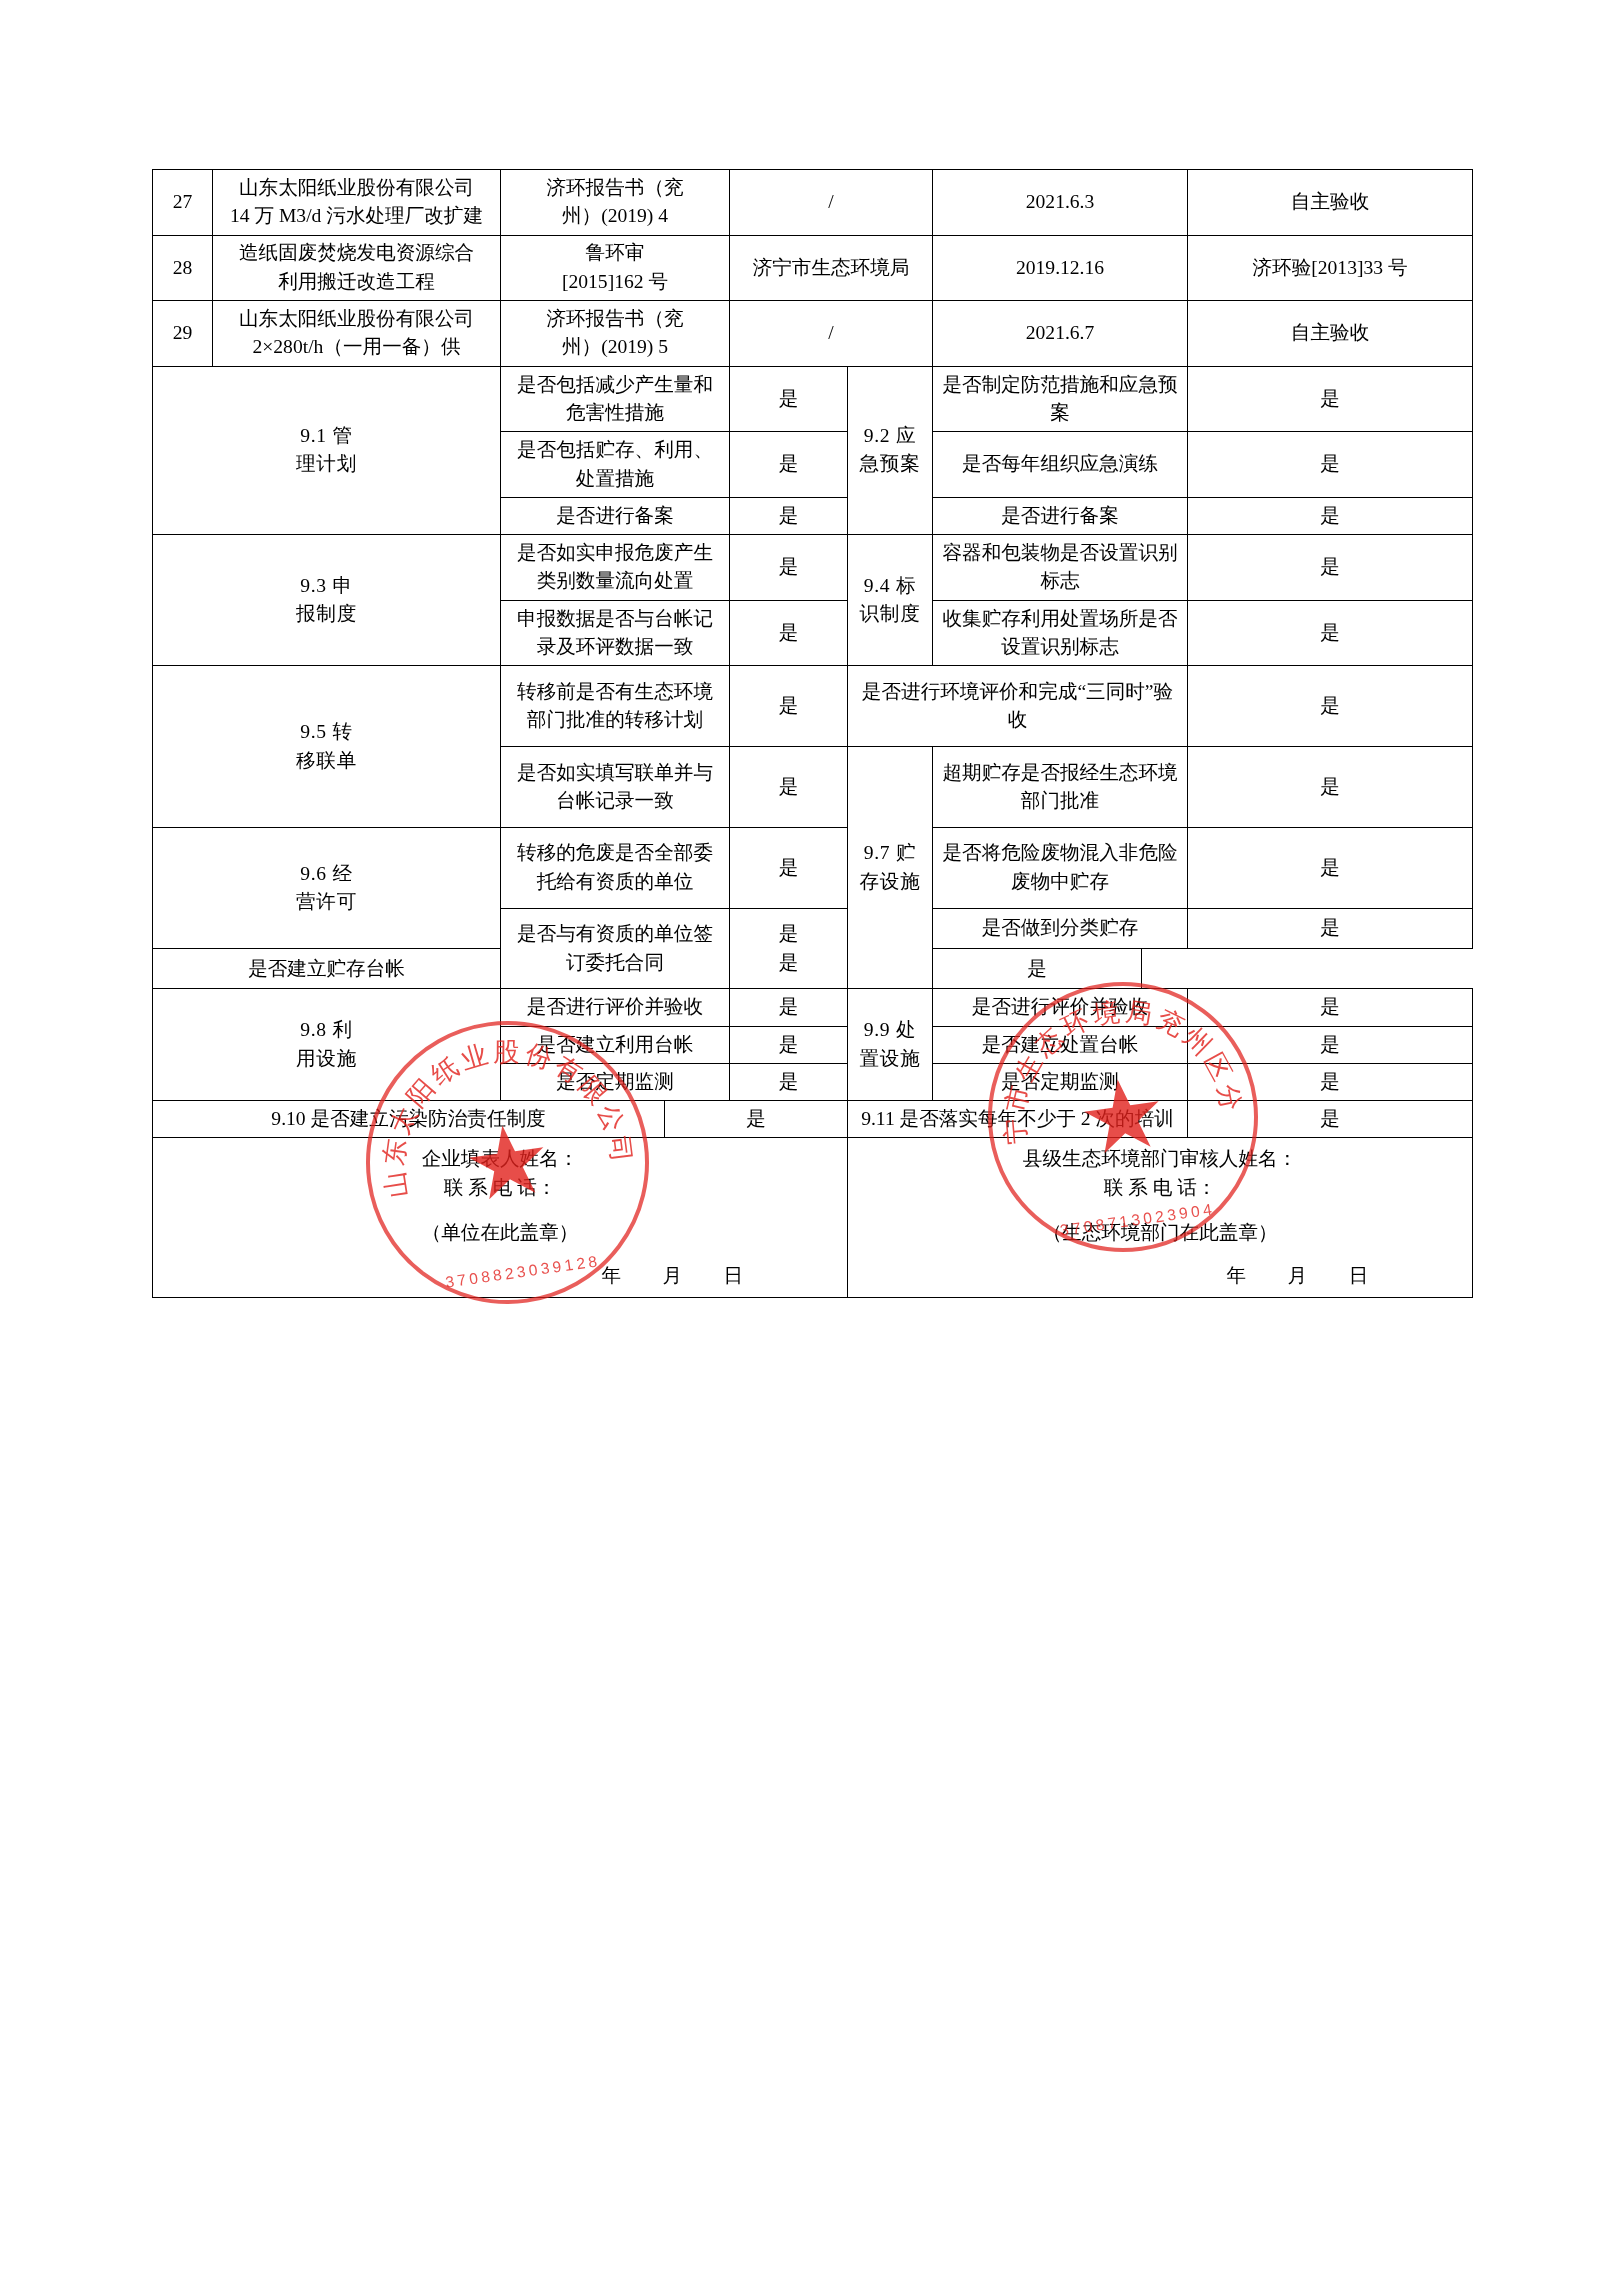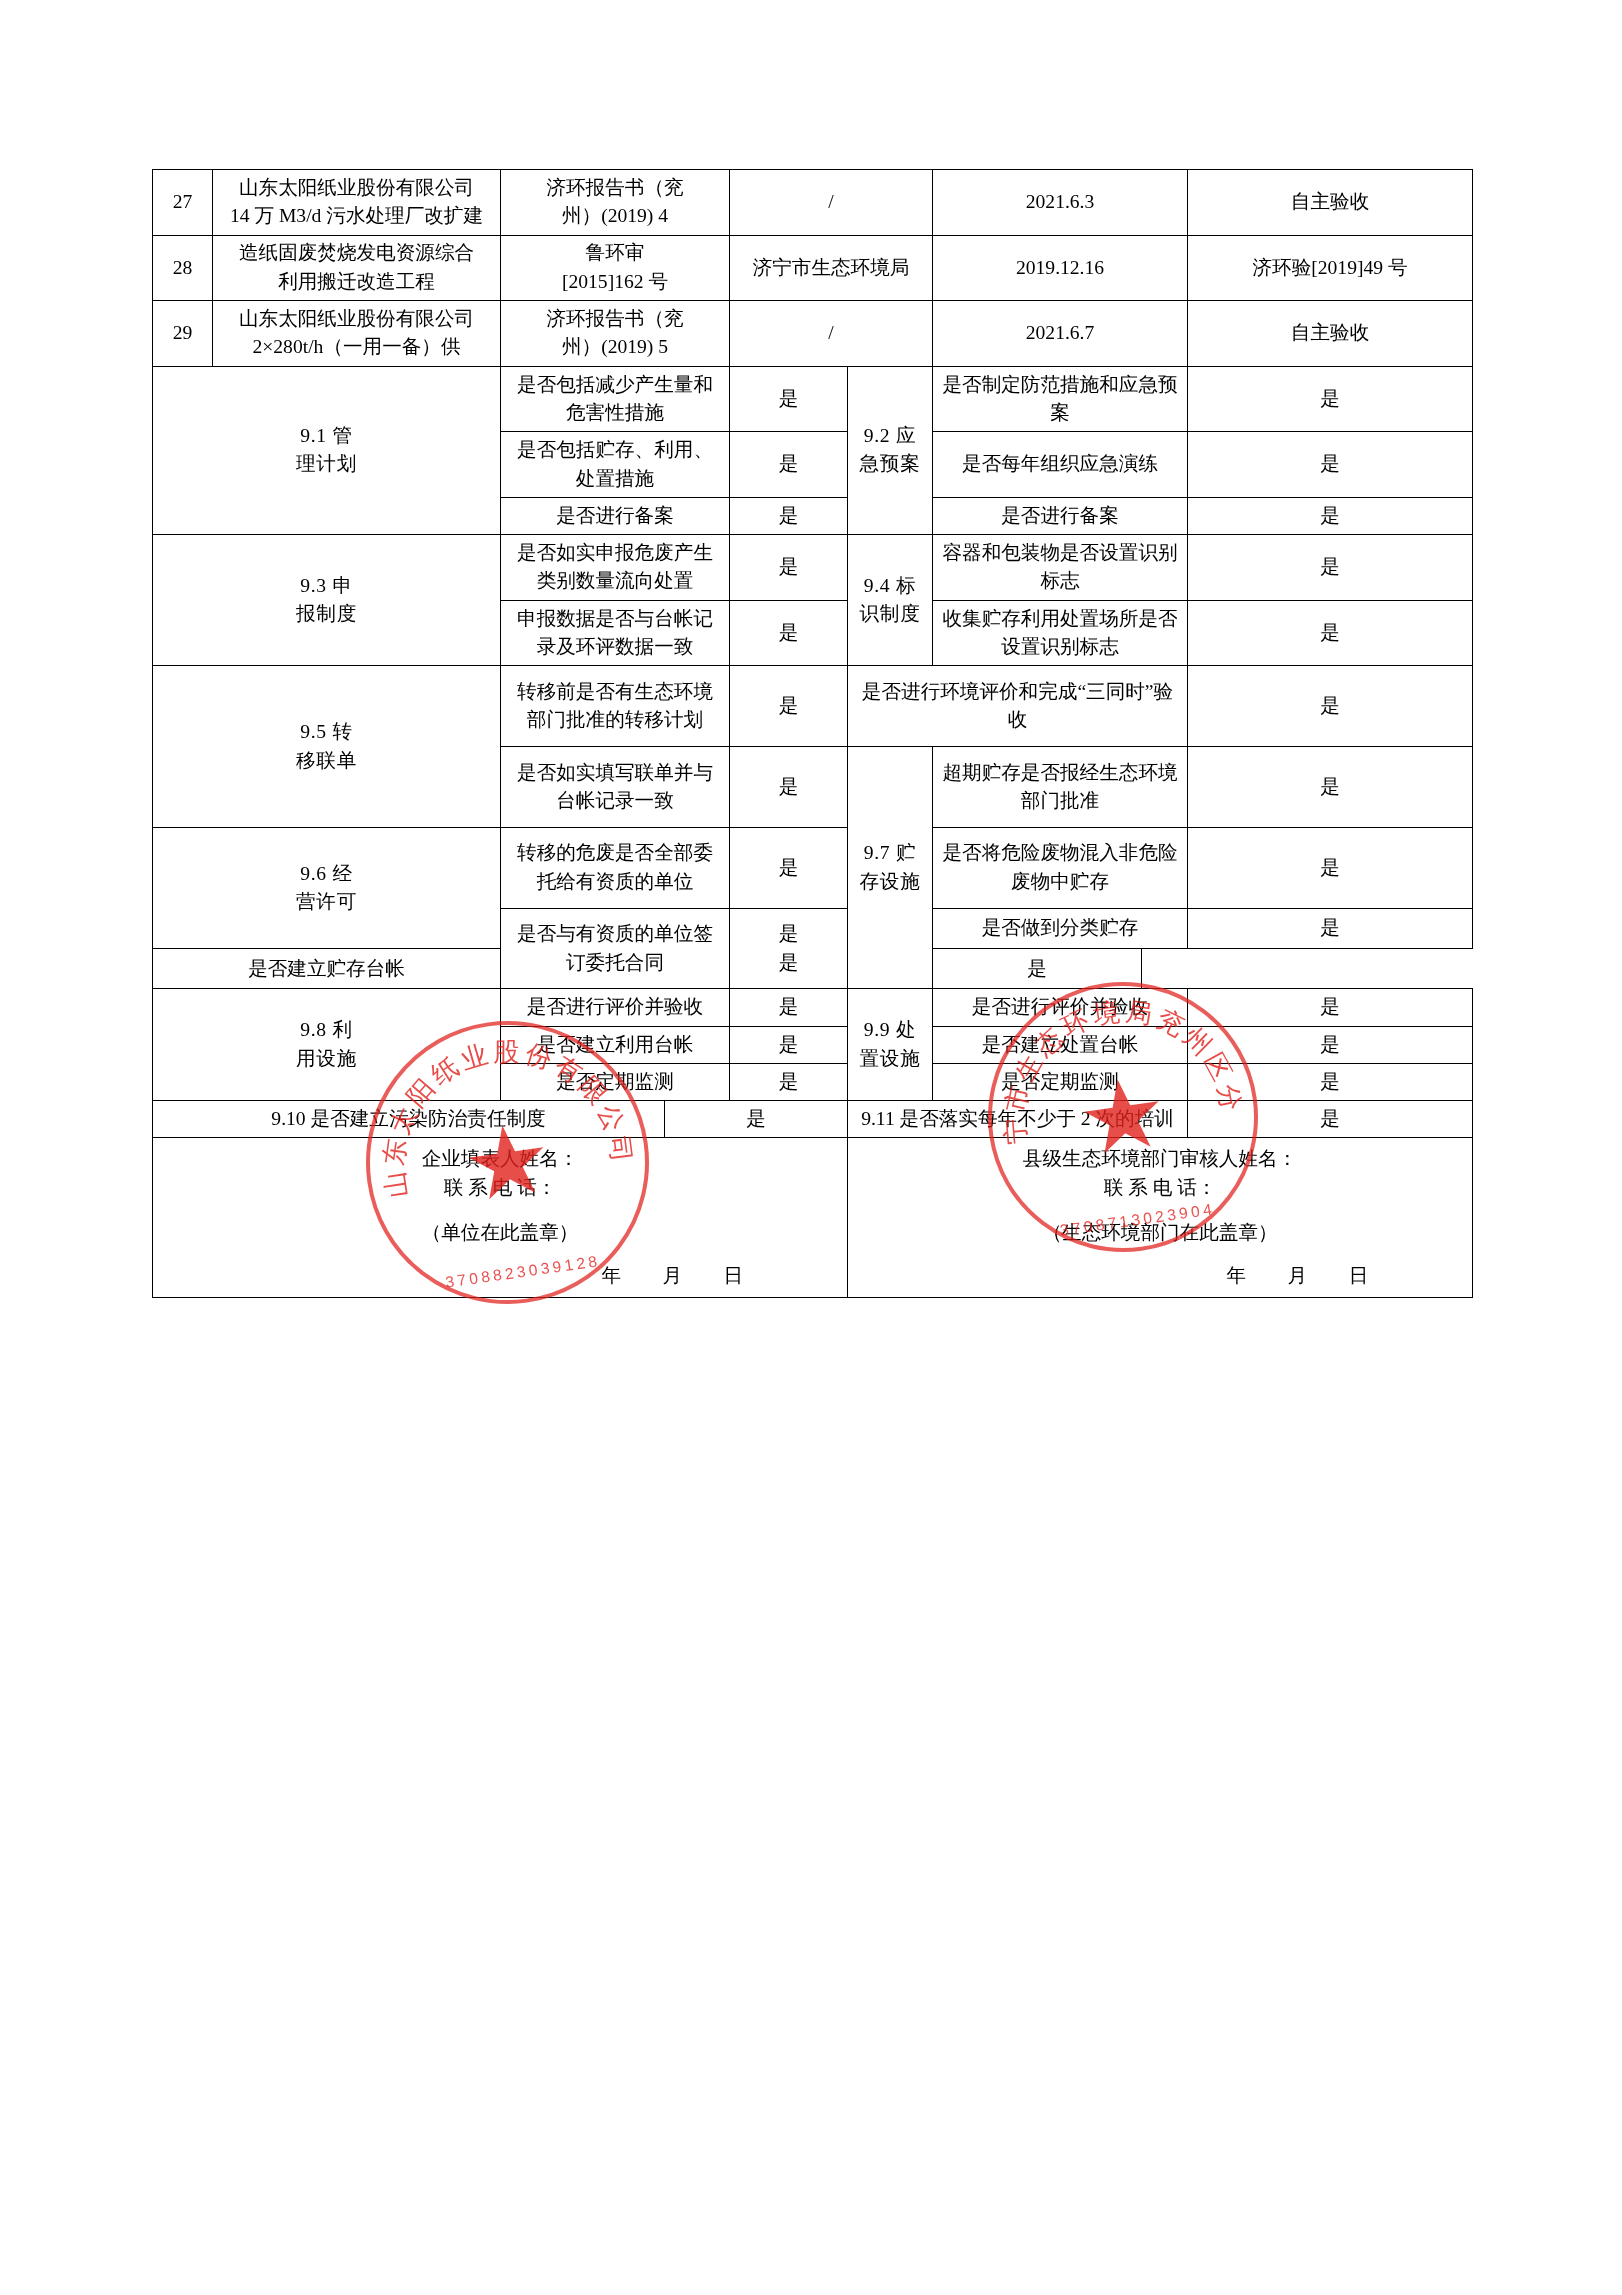--- a/index.html
+++ b/index.html
@@ -182,21 +182,21 @@
         <td class="proj">
           <span class="twoline">造纸固废焚烧发电资源综合</span>
           <span class="twoline">利用搬迁改造工程</span>
         </td>
         <td class="small" colspan="2">
           <span class="twoline">鲁环审</span>
           <span class="twoline">[2015]162 号</span>
         </td>
         <td colspan="2">济宁市生态环境局</td>
         <td colspan="2">2019.12.16</td>
-        <td>济环验[2019]49 号</td>
+        <td>济环验[2013]33 号</td>
       </tr>
 
       <tr>
         <td class="idx">29</td>
         <td class="proj">
           <span class="twoline">山东太阳纸业股份有限公司</span>
           <span class="twoline">2×280t/h（一用一备）供</span>
         </td>
         <td class="small" colspan="2">
           <span class="twoline">济环报告书（兖</span>

